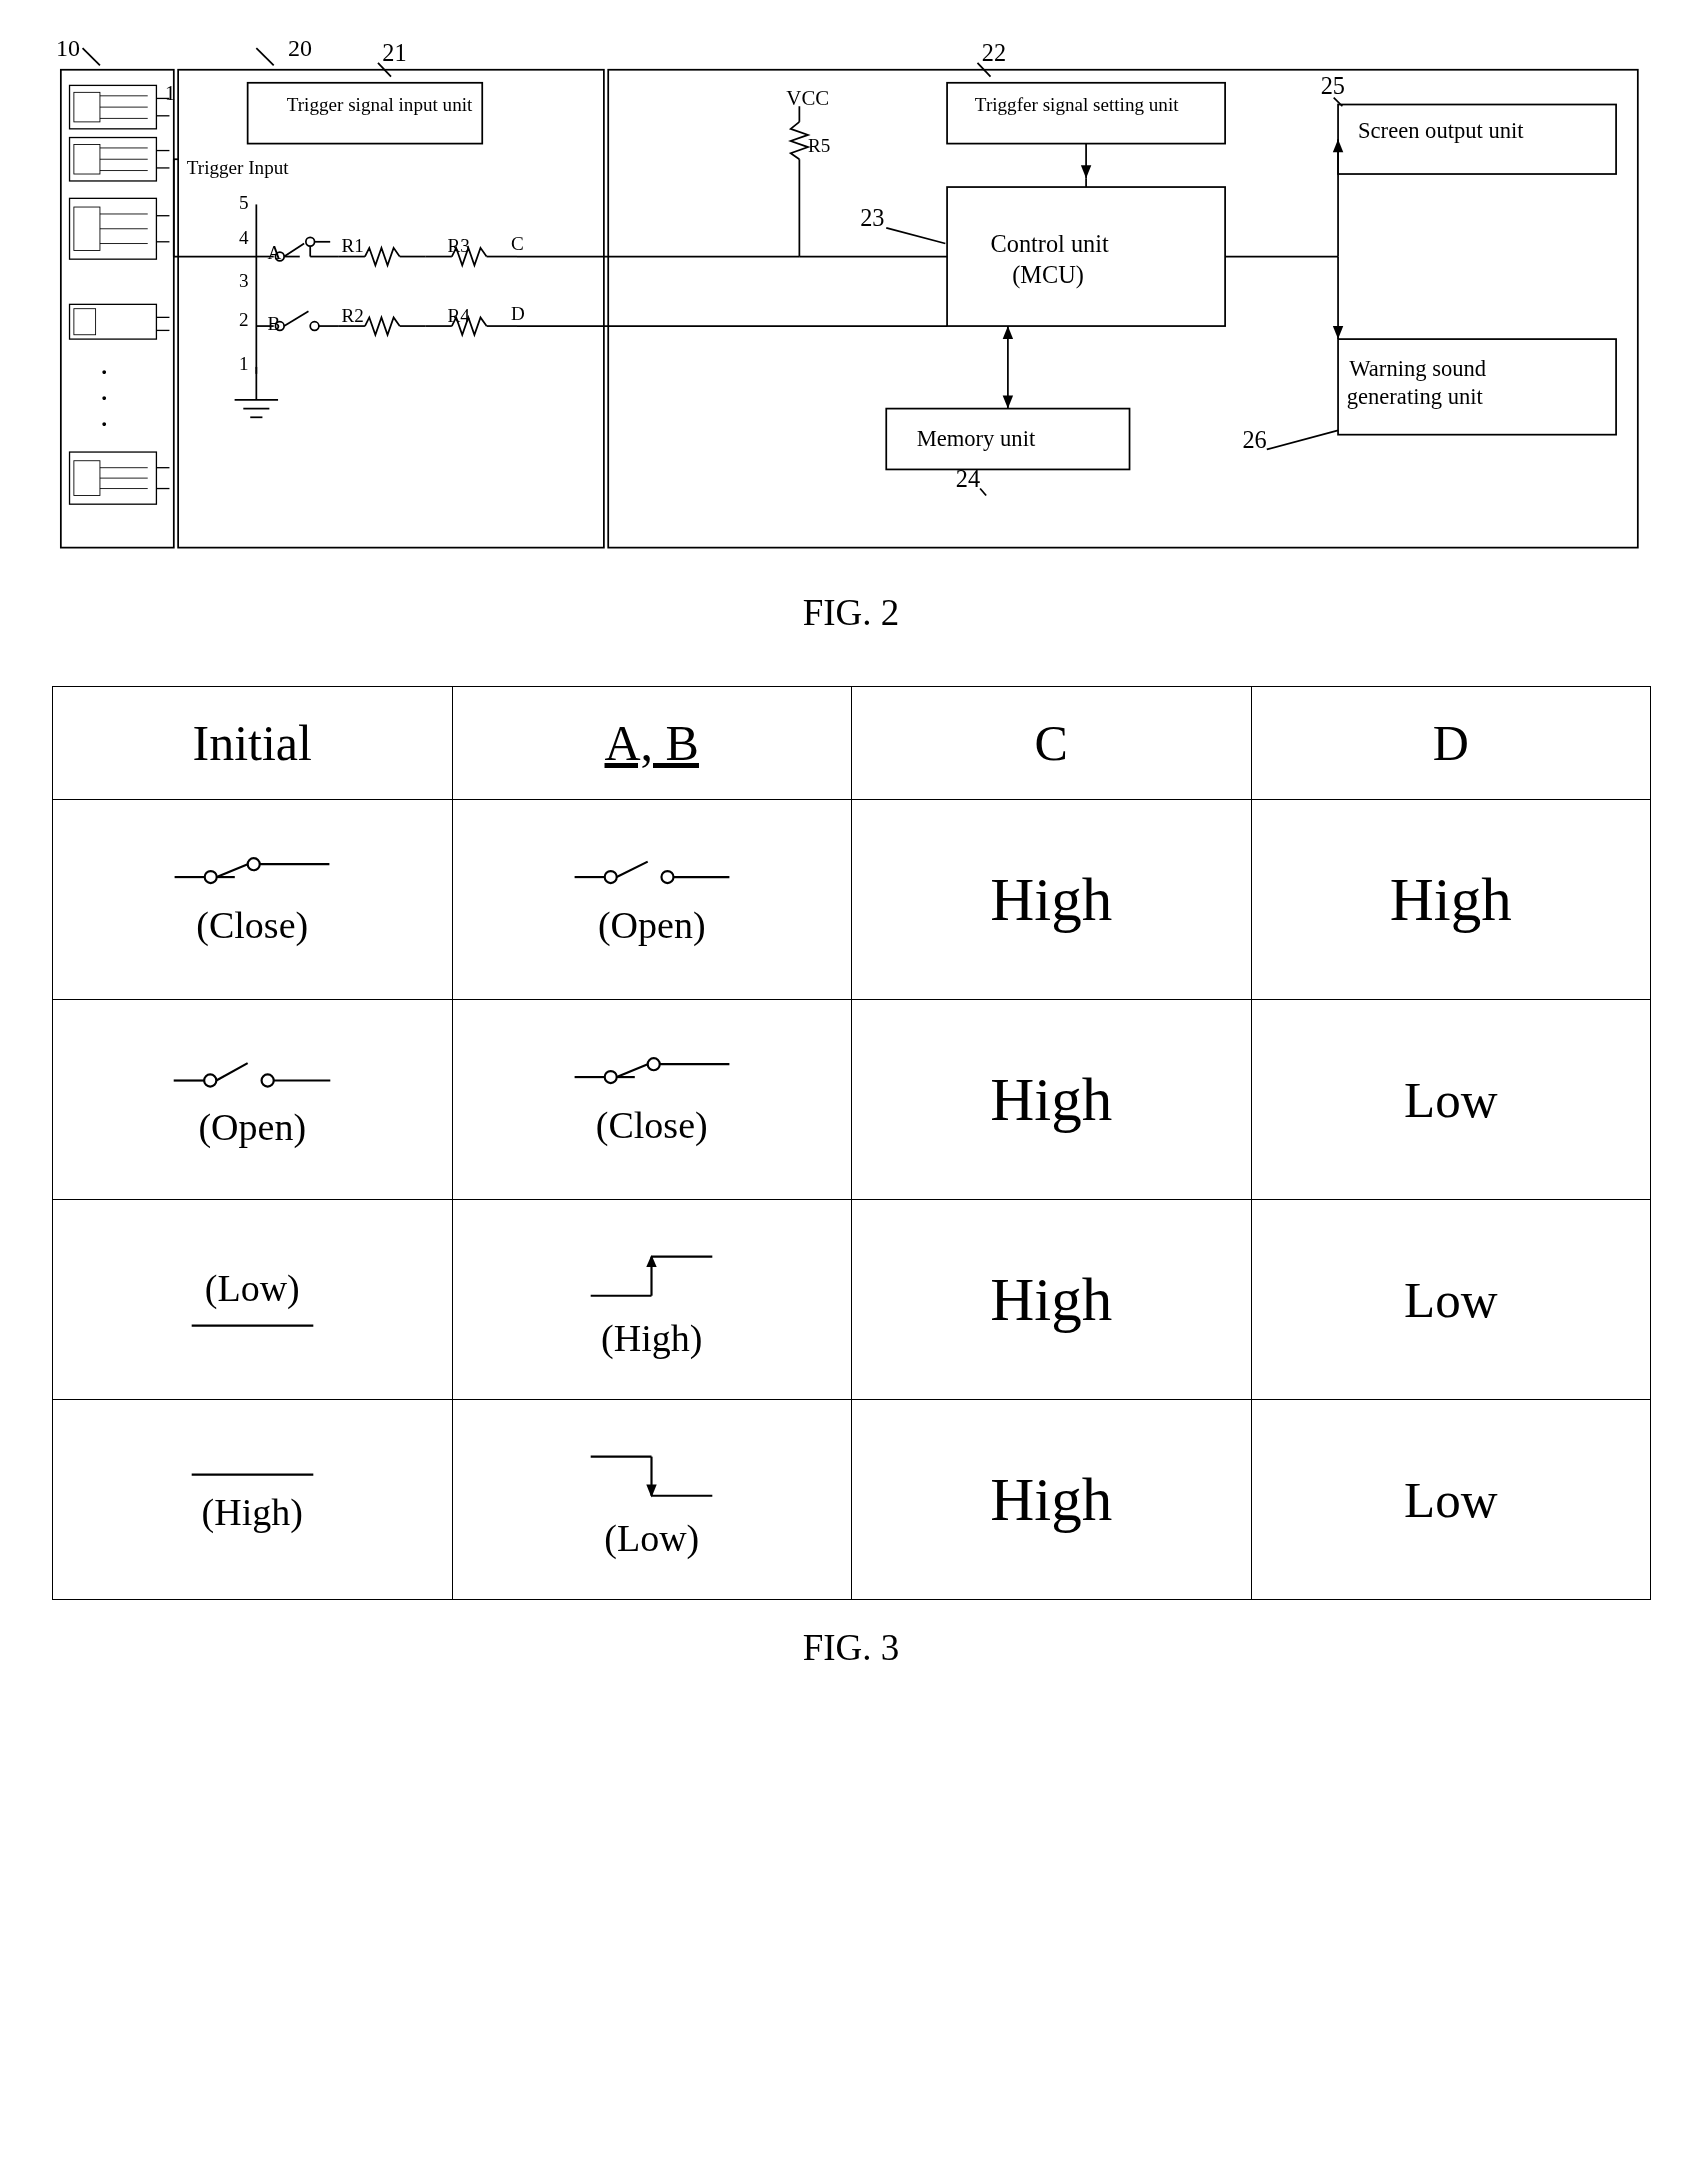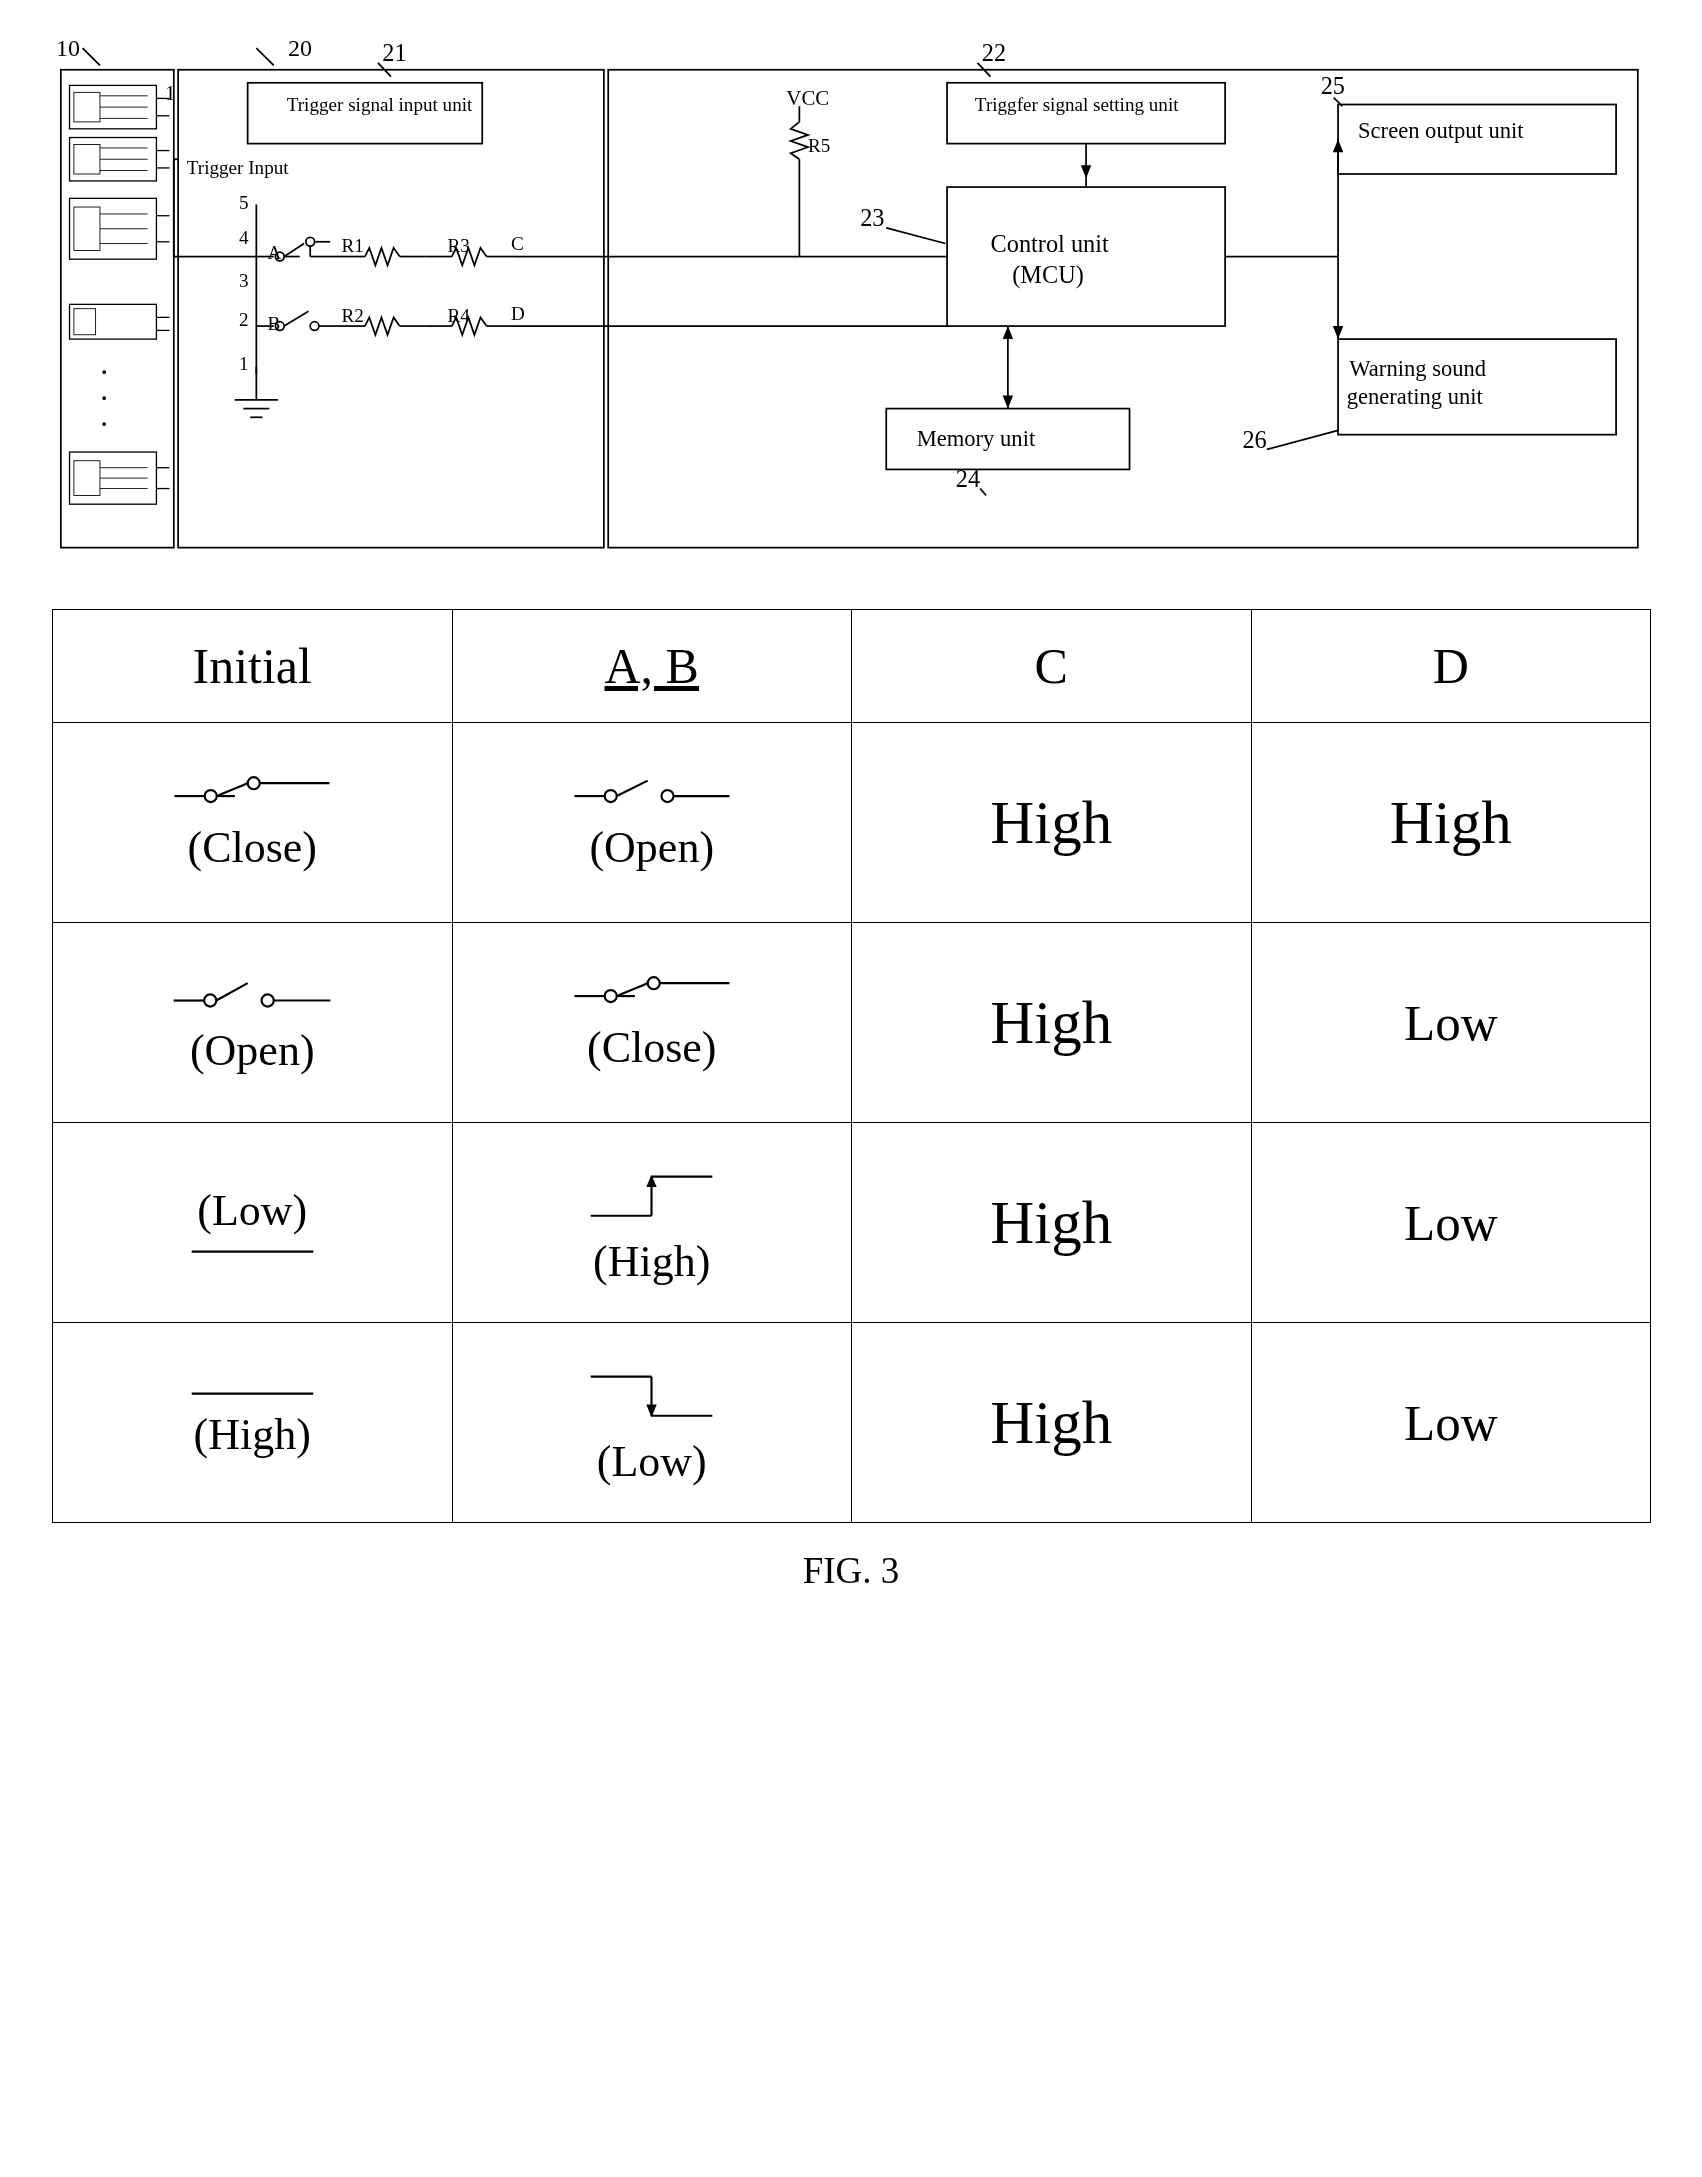--- a/index.html
+++ b/index.html
@@ -69,21 +69,21 @@
 
     .switch-diagram {
       display: flex;
       flex-direction: column;
       align-items: center;
       justify-content: center;
       gap: 7px;
     }
 
     .switch-label {
-      font-size: 44px;
+      font-size: 38px;
     }
 
     
     .switch-svg {
       display: block;
     }
 
     .signal-svg {
       display: block;
       margin: 0 auto;
@@ -298,20 +298,21 @@
       <line x1="1480" y1="255" x2="1480" y2="350" stroke="black" stroke-width="2"></line>
       <polygon points="1480,350 1474,335 1486,335" fill="black"></polygon>
 
       <line x1="140" y1="143" x2="145" y2="143" stroke="black" stroke-width="2"></line>
       <line x1="140" y1="143" x2="140" y2="255" stroke="black" stroke-width="2"></line>
       <line x1="140" y1="255" x2="235" y2="255" stroke="black" stroke-width="2"></line>
 
     </svg>
   </div>
 
+  <div class="fig2-title">FIG. 2</div>
 </div>
 
 <div class="fig3-container">
   <table class="data-table">
     <thead>
       <tr>
         <th class="col-initial">Initial</th>
         <th class="col-ab">A, B</th>
         <th class="col-c">C</th>
         <th class="col-d">D</th>

